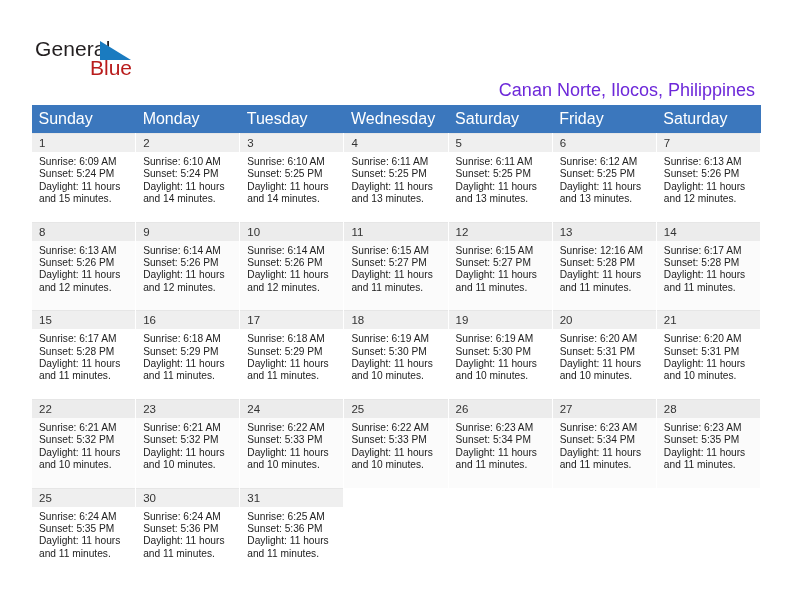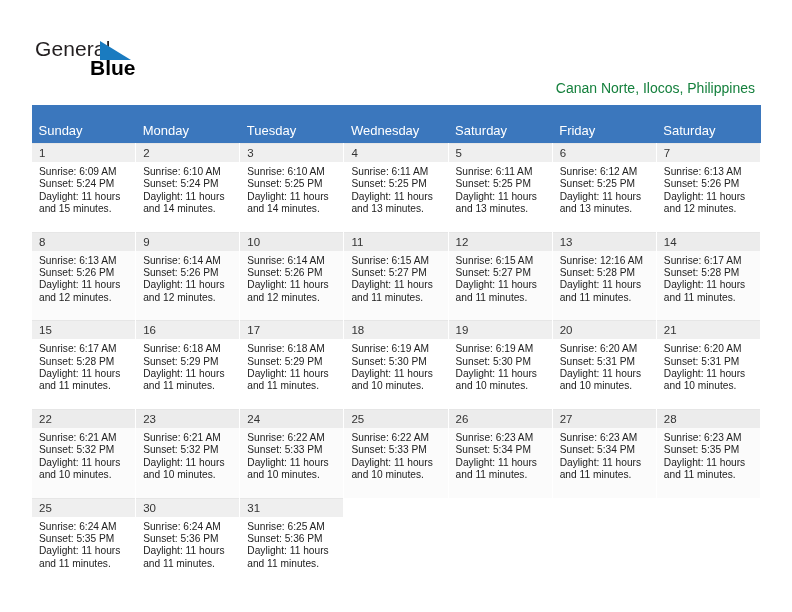--- a/index.html
+++ b/index.html
@@ -24,46 +24,46 @@
     position:absolute;left:0;top:0;
     font-size:21px;color:#231f20;letter-spacing:.1px;
     line-height:21px;
   }
   .logo-tri{
     position:absolute;left:65px;top:3px;
     width:31px;height:19px;
   }
   .logo-blue{
     position:absolute;left:55px;top:19px;
-    font-size:21px;color:#000000;line-height:21px;font-weight:bold;
+    font-size:21px;color:#b91c1c;line-height:21px;
   }
   .title{
     position:absolute;right:37px;top:33px;
     font-size:27px;color:#1a1a1a;font-weight:400;
     letter-spacing:.2px;text-align:right;white-space:nowrap;
   }
   .subtitle{
     position:absolute;right:37px;top:80px;
-    font-size:14px;color:#15803d;text-align:right;white-space:nowrap;margin-left:8px;
+    font-size:18px;color:#6d28d9;text-align:right;white-space:nowrap;margin-left:8px;
   }
 
   
   .cal{
     position:absolute;left:31px;top:105px;
     width:730px;
     border-collapse:collapse;
     table-layout:fixed;
   }
   .cal th{
     background:#3b77bd;
     color:#ffffff;
-    font-size:13px;
+    font-size:16px;
     font-weight:400;
     text-align:left;
-    padding:18px 0 5px 7px;
+    padding:5px 0 5px 7px;
     height:10px;
     border:0;
   }
   .cal td{
     vertical-align:top;
     width:104.28px;
     height:73px;
     padding:0;
     border:1px solid #ffffff;
     border-top:0;border-bottom:0;

